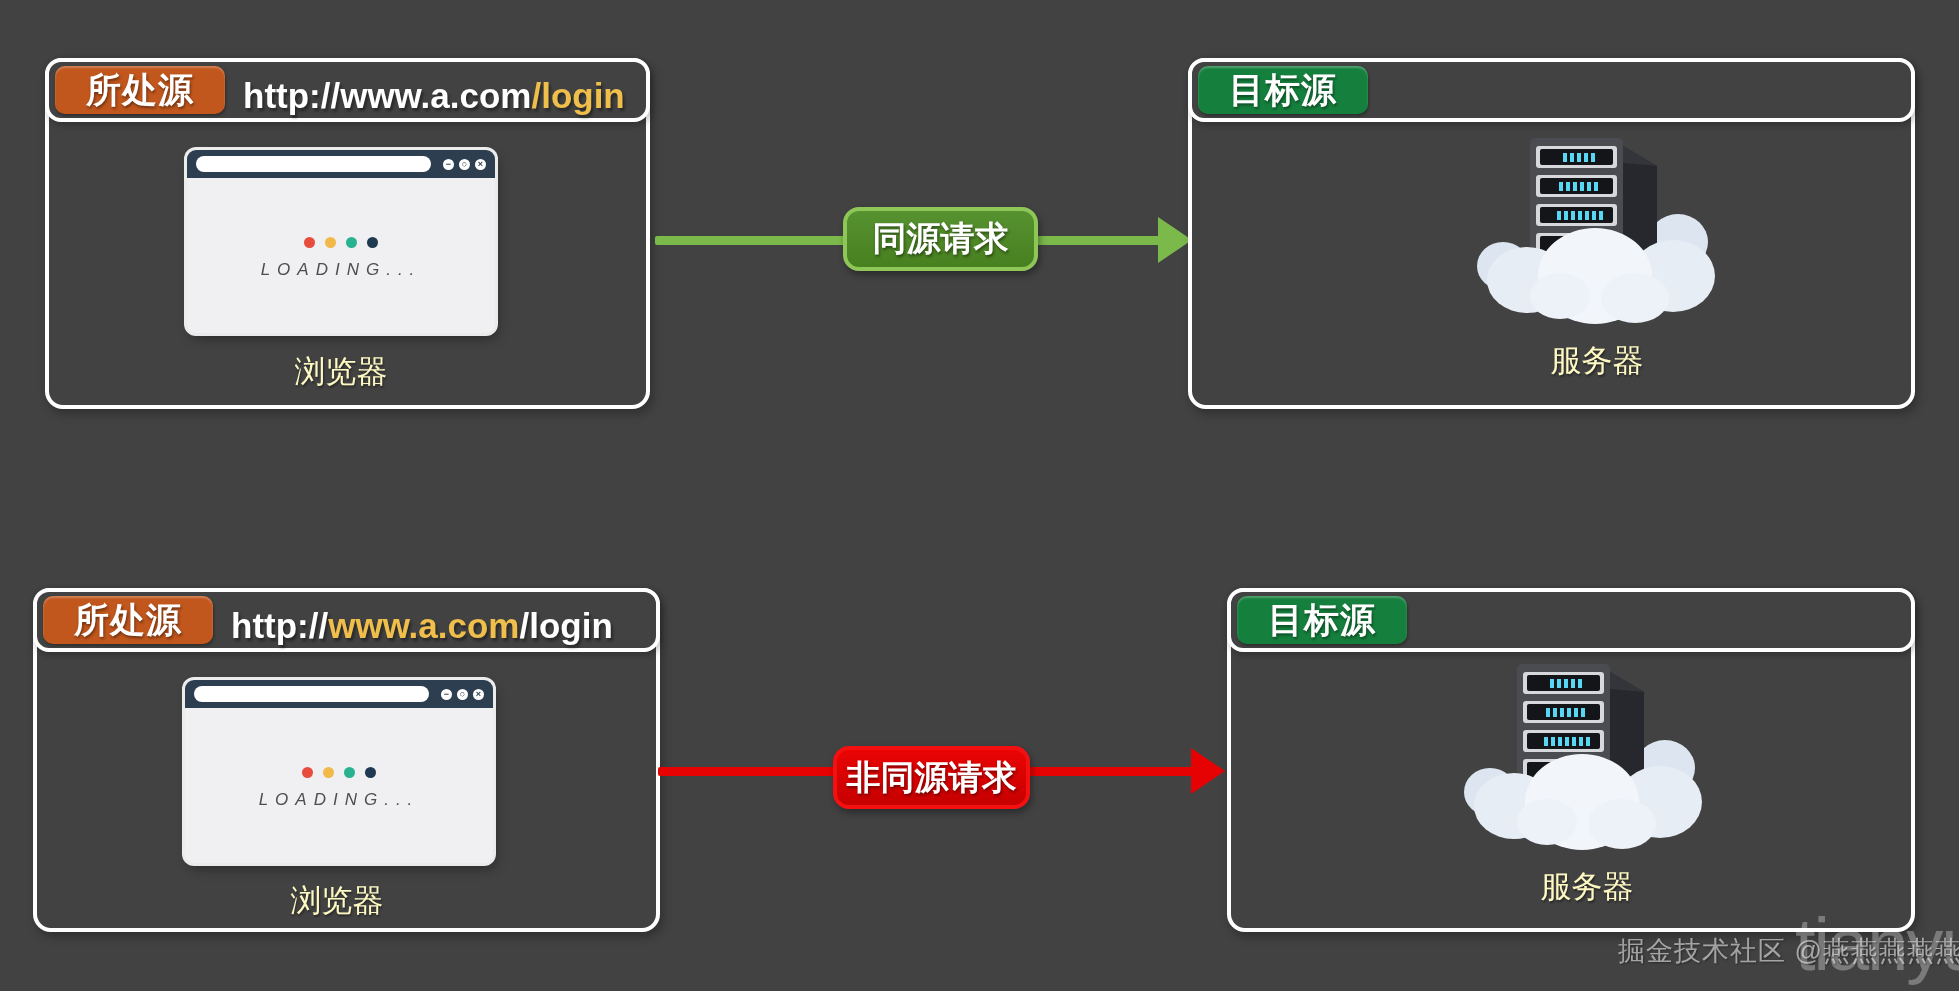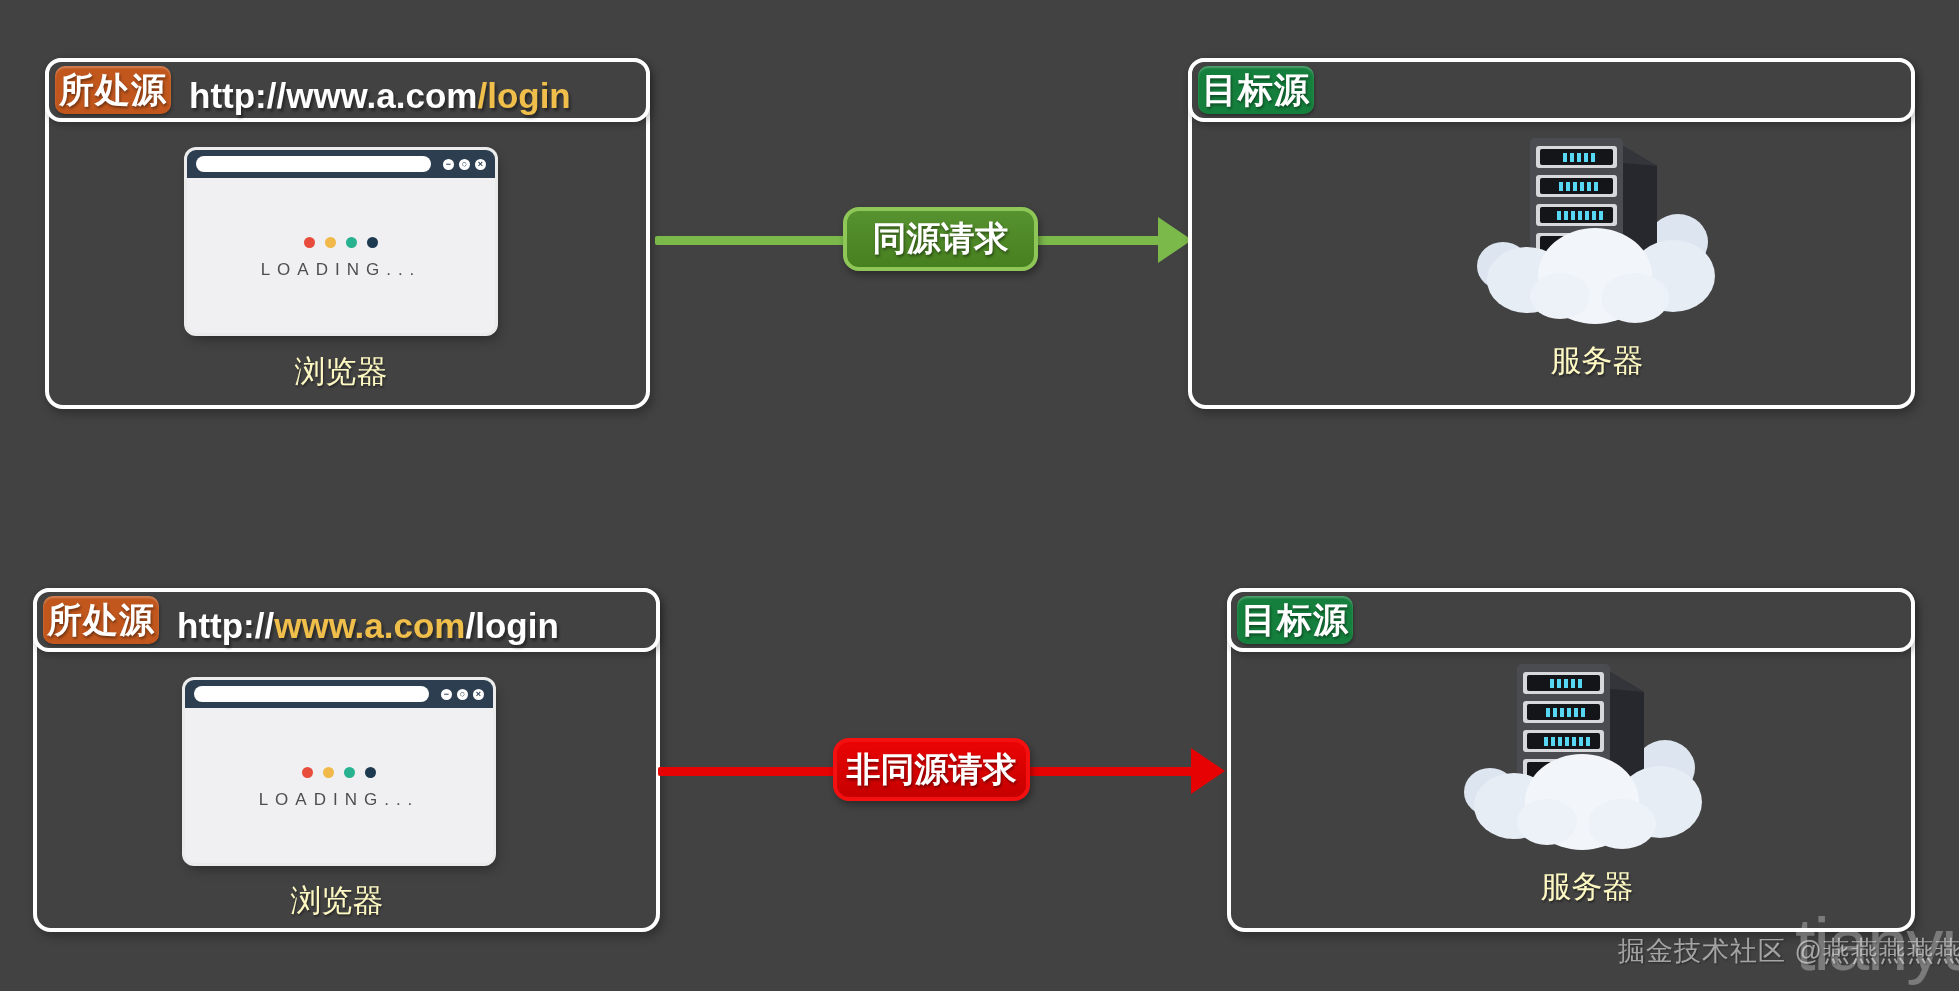--- a/index.html
+++ b/index.html
@@ -10,21 +10,21 @@
   .panel{
     position:absolute;border:4px solid #ffffff;border-radius:18px;
     box-shadow:3px 5px 10px rgba(0,0,0,0.28);box-sizing:border-box;
   }
   .strip{
     position:absolute;height:64px;border:4px solid #ffffff;border-radius:16px;
     background:#424242;box-sizing:border-box;display:flex;align-items:center;
     padding:0 14px 0 6px;gap:18px;box-shadow:2px 3px 6px rgba(0,0,0,0.25);
   }
   .badge{
-    height:48px;border-radius:10px;padding:0 4px;display:flex;align-items:center;
+    height:48px;border-radius:10px;padding:0 31px;display:flex;align-items:center;
     color:#fff;font-weight:bold;font-size:35px;letter-spacing:1px;flex:0 0 auto;
     text-shadow:1px 2px 3px rgba(0,0,0,0.45);
     box-shadow:inset 0 2px 2px rgba(255,255,255,0.25), 1px 2px 3px rgba(0,0,0,0.3);
   }
   .badge.origin{background:#c2571d;}
   .badge.target{background:#15803d;}
   .url{
     font-size:35px;font-weight:bold;color:#ffffff;white-space:nowrap;
     text-shadow:2px 3px 3px rgba(0,0,0,0.4);letter-spacing:0px;margin-top:12px;
   }
@@ -40,41 +40,41 @@
   .titlebar{height:28px;background:#2c3e50;display:flex;align-items:center;padding:0 9px;gap:5px;}
   .addressbar{flex:1;height:16px;background:#ffffff;border-radius:8px;}
   .winbtns{display:flex;gap:5px;margin-left:7px;}
   .winbtn{
     width:11px;height:11px;border-radius:50%;background:#ffffff;color:#2c3e50;
     font-size:9px;line-height:11px;text-align:center;font-weight:bold;
   }
   .bcontent{height:155px;display:flex;flex-direction:column;align-items:center;justify-content:center;gap:12px;}
   .dots{display:flex;gap:10px;margin-top:6px;}
   .dot{width:11px;height:11px;border-radius:50%;display:inline-block;}
-  .loading{font-size:17px;letter-spacing:7px;color:#4e4e4e;font-family:"Liberation Sans","DejaVu Sans",sans-serif;}
+  .loading{font-size:17px;letter-spacing:7px;color:#4e4e4e;font-family:"Liberation Sans","DejaVu Sans",sans-serif;font-style:italic;}
 
   .device-label{
     position:absolute;width:300px;text-align:center;font-size:31px;color:#fef9c3;
     text-shadow:1px 2px 2px rgba(0,0,0,0.4);
   }
 
   
   .arrow-line{position:absolute;height:9px;border-radius:2px;}
   .arrow-line.green{background:#7cb94b;}
   .arrow-line.red{background:#e60202;}
   .arrow-head{position:absolute;width:0;height:0;border-top:23px solid transparent;border-bottom:23px solid transparent;}
   .arrow-head.green{border-left:34px solid #7cb94b;}
   .arrow-head.red{border-left:34px solid #e60202;}
   .flow-label{
     position:absolute;box-sizing:border-box;border-radius:16px;display:flex;
     align-items:center;justify-content:center;color:#fff;font-weight:bold;font-size:34px;
     text-shadow:1px 2px 3px rgba(0,0,0,0.45);box-shadow:2px 4px 7px rgba(0,0,0,0.35);
   }
   .flow-label.green{border:4px solid #8ec757;background:linear-gradient(#579230,#47801f);}
-  .flow-label.red{border:4px solid #f41010;background:linear-gradient(#ea0404,#c60000);}
+  .flow-label.red{border:4px solid #f41010;background:linear-gradient(#ea0404,#c60000);margin-top:8px;}
 
   .server-ill{position:absolute;}
 
   .wm-small{
     position:absolute;font-size:27px;color:rgba(255,255,255,0.55);white-space:nowrap;
     letter-spacing:1px;text-shadow:1px 1px 2px rgba(0,0,0,0.4);
   }
   .wm-big{
     position:absolute;font-size:74px;color:rgba(255,255,255,0.30);white-space:nowrap;
     letter-spacing:-2px;line-height:1;

